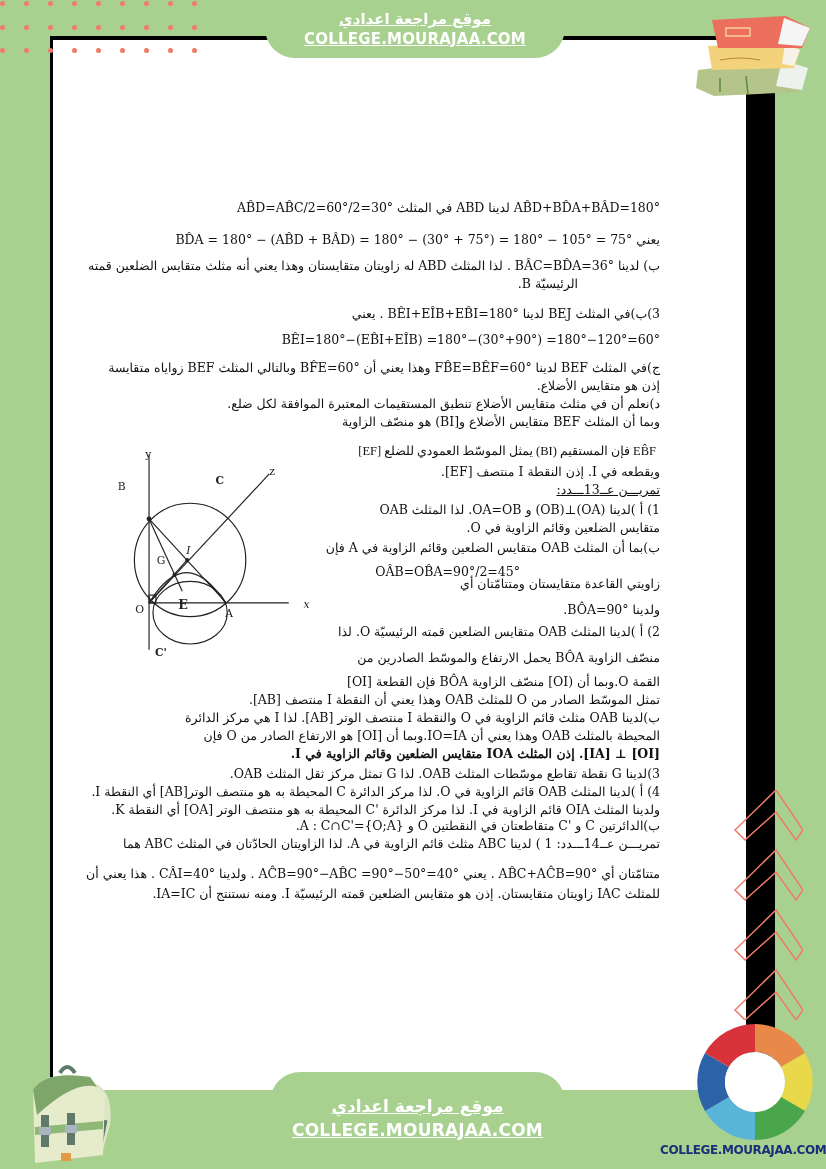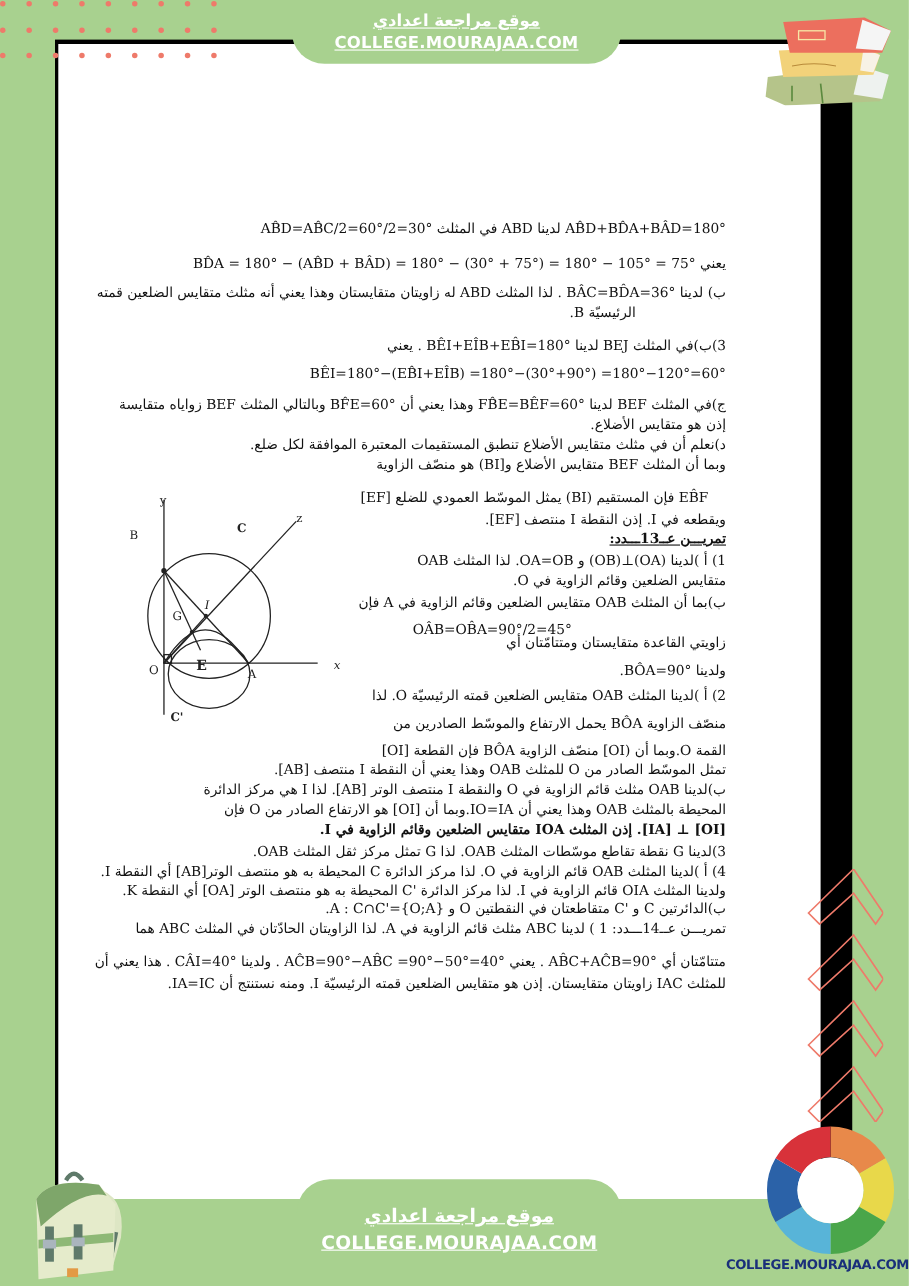--- a/index.html
+++ b/index.html
@@ -20,21 +20,21 @@
   .banner-top { left: 265px; top: 0; width: 300px; height: 58px; border-radius: 0 0 30px 30px; padding-top: 9px; }
   .banner-bottom { left: 270px; top: 1072px; width: 295px; height: 97px; border-radius: 30px 30px 0 0; padding-top: 22px; }
   .banner .ar { font-size: 15px; text-decoration: underline; line-height: 20px; direction: rtl; }
   .banner .en { font-size: 15px; text-decoration: underline; line-height: 20px; letter-spacing: 0.2px; }
   .banner-bottom .ar { font-size: 17px; line-height: 24px; }
   .banner-bottom .en { font-size: 17px; line-height: 24px; }
 
   .doc { position: absolute; left: 110px; top: 190px; width: 550px; color: #111; font-size: 12.5px; line-height: 19px; }
   .line { position: absolute; right: 0; white-space: nowrap; direction: rtl; text-align: right; }
   .line.ltr { direction: ltr; }
-  .heading { text-decoration: underline; font-weight: bold; }
+  .heading { text-decoration: underline; font-weight: normal; }
 
   .figure { position: absolute; left: 108px; top: 442px; width: 215px; height: 230px; }
 
   .books { position: absolute; left: 690px; top: 8px; width: 130px; height: 88px; }
   .chevrons { position: absolute; left: 733px; top: 790px; width: 70px; height: 230px; }
   .wheel { position: absolute; left: 695px; top: 1022px; width: 120px; height: 120px; }
   .wheel-label { position: absolute; left: 660px; top: 1143px; width: 166px; text-align: center; font-family: "DejaVu Sans", sans-serif; font-weight: bold; font-size: 12px; color: #1a2f7a; letter-spacing: -0.4px; }
   .backpack { position: absolute; left: 15px; top: 1055px; width: 100px; height: 110px; }
 </style>
 </head>
@@ -99,21 +99,21 @@
     <div class="line" style="top: 8px; right: 0px;">AB̂D+BD̂A+BÂD=180° لدينا ABD في المثلث AB̂D=AB̂C/2=60°/2=30°</div>
     <div class="line" style="top: 40px; right: 0px;">يعني BD̂A = 180° − (AB̂D + BÂD) = 180° − (30° + 75°) = 180° − 105° = 75°</div>
     <div class="line" style="top: 66px; right: 0px;">ب) لدينا BÂC=BD̂A=36° . لذا المثلث ABD له زاويتان متقايستان وهذا يعني أنه مثلث متقايس الضلعين قمته</div>
     <div class="line" style="top: 84px; right: 82px;">الرئيسيّة B.</div>
     <div class="line" style="top: 114px; right: 0px;">3)ب)في المثلث BEJ لدينا BÊI+EÎB+EB̂I=180° . يعني</div>
     <div class="line ltr" style="top: 140px; right: 0px;">BÊI=180°−(EB̂I+EÎB) =180°−(30°+90°) =180°−120°=60°</div>
     <div class="line" style="top: 168px; right: 0px;">ج)في المثلث BEF لدينا FB̂E=BÊF=60° وهذا يعني أن BF̂E=60° وبالتالي المثلث BEF زواياه متقايسة</div>
     <div class="line" style="top: 186px; right: 0px;">إذن هو متقايس الأضلاع.</div>
     <div class="line" style="top: 204px; right: 0px;">د)نعلم أن في مثلث متقايس الأضلاع تنطبق المستقيمات المعتبرة الموافقة لكل ضلع.</div>
     <div class="line" style="top: 222px; right: 0px;">وبما أن المثلث BEF متقايس الأضلاع و[BI) هو منصّف الزاوية</div>
-    <div class="line" style="top: 252px; right: 16px;">EB̂F فإن المستقيم (BI) يمثل الموسّط العمودي للضلع [EF]</div>
+    <div class="line" style="top: 252px; right: 4px; font-family: Liberation Serif, serif;">EB̂F فإن المستقيم (BI) يمثل الموسّط العمودي للضلع [EF]</div>
     <div class="line" style="top: 272px; right: 0px;">ويقطعه في I. إذن النقطة I منتصف [EF].</div>
     <div class="line heading" style="top: 290px; right: 0px;">تمريـــن عــ13ـــدد:</div>
     <div class="line" style="top: 310px; right: 0px;">1) أ )لدينا (OA)⊥(OB) و OA=OB. لذا المثلث OAB</div>
     <div class="line" style="top: 328px; right: 0px;">متقايس الضلعين وقائم الزاوية في O.</div>
     <div class="line" style="top: 348px; right: 0px;">ب)بما أن المثلث OAB متقايس الضلعين وقائم الزاوية في A فإن</div>
     <div class="line ltr" style="top: 372px; right: 140px;">OÂB=OB̂A=90°/2=45°</div>
     <div class="line" style="top: 384px; right: 0px;">زاويتي القاعدة متقايستان ومتتامّتان أي</div>
     <div class="line" style="top: 410px; right: 0px;">ولدينا BÔA=90°.</div>
     <div class="line" style="top: 432px; right: 0px;">2) أ )لدينا المثلث OAB متقايس الضلعين قمته الرئيسيّة O. لذا</div>
     <div class="line" style="top: 458px; right: 0px; margin-left: 20px;">منصّف الزاوية BÔA يحمل الارتفاع والموسّط الصادرين من</div>

